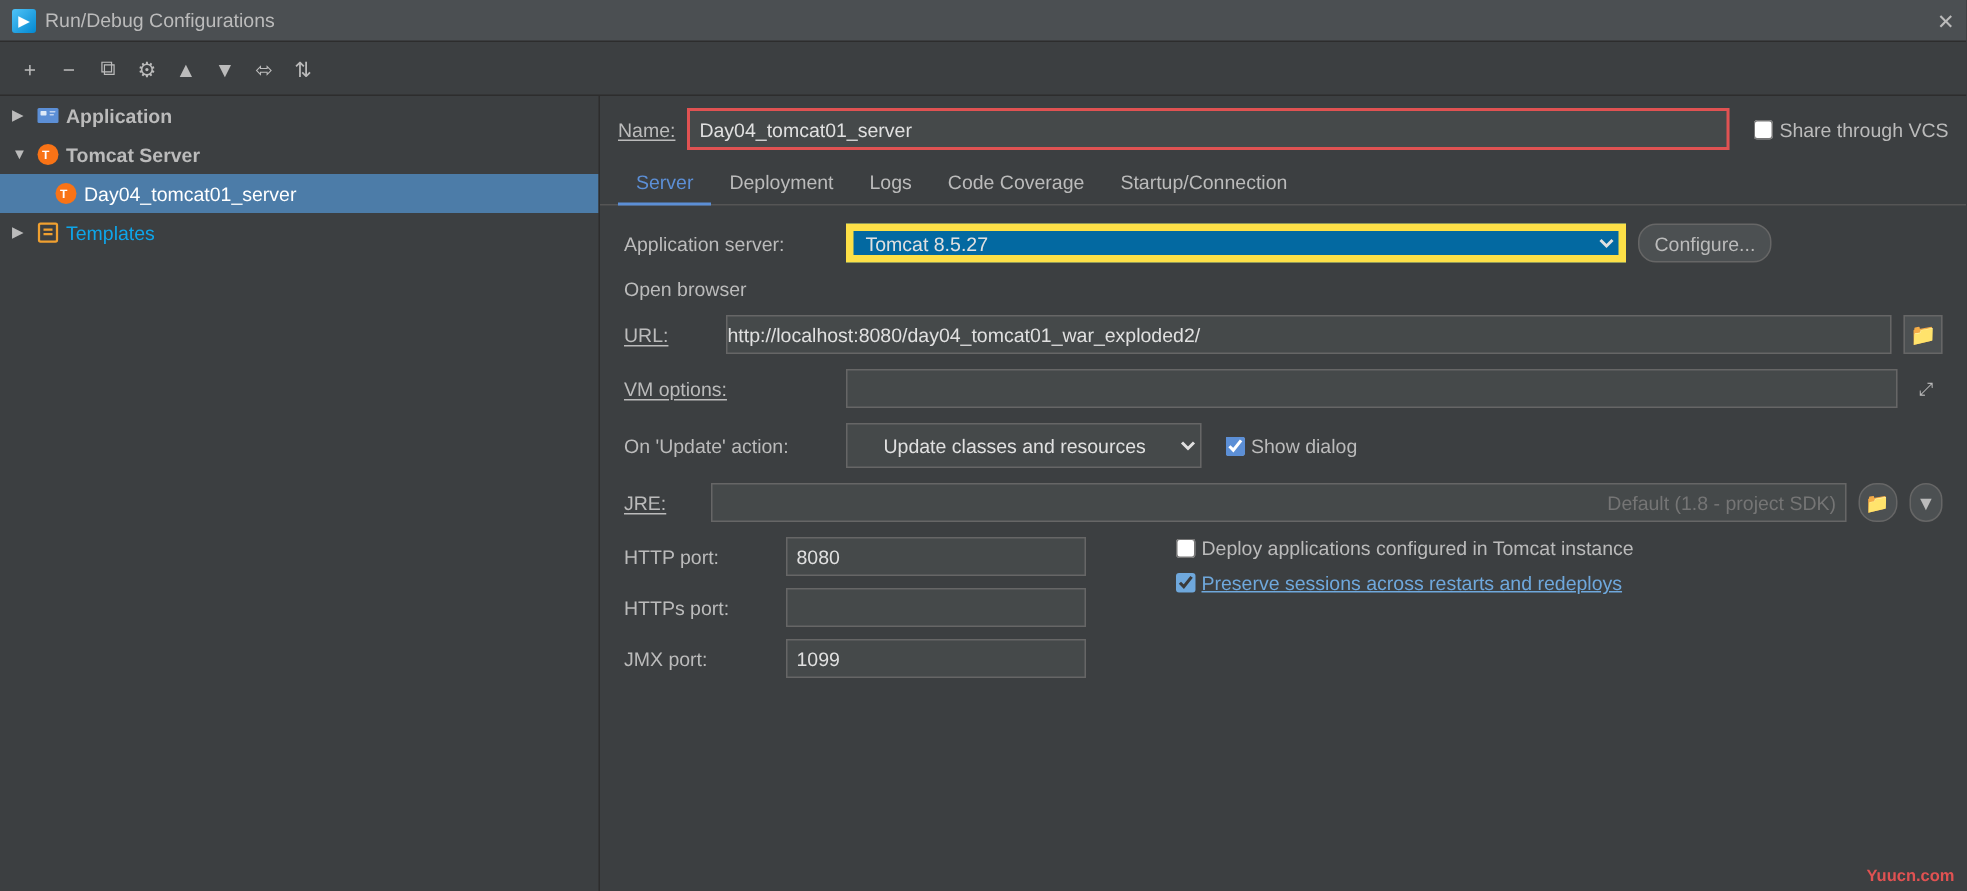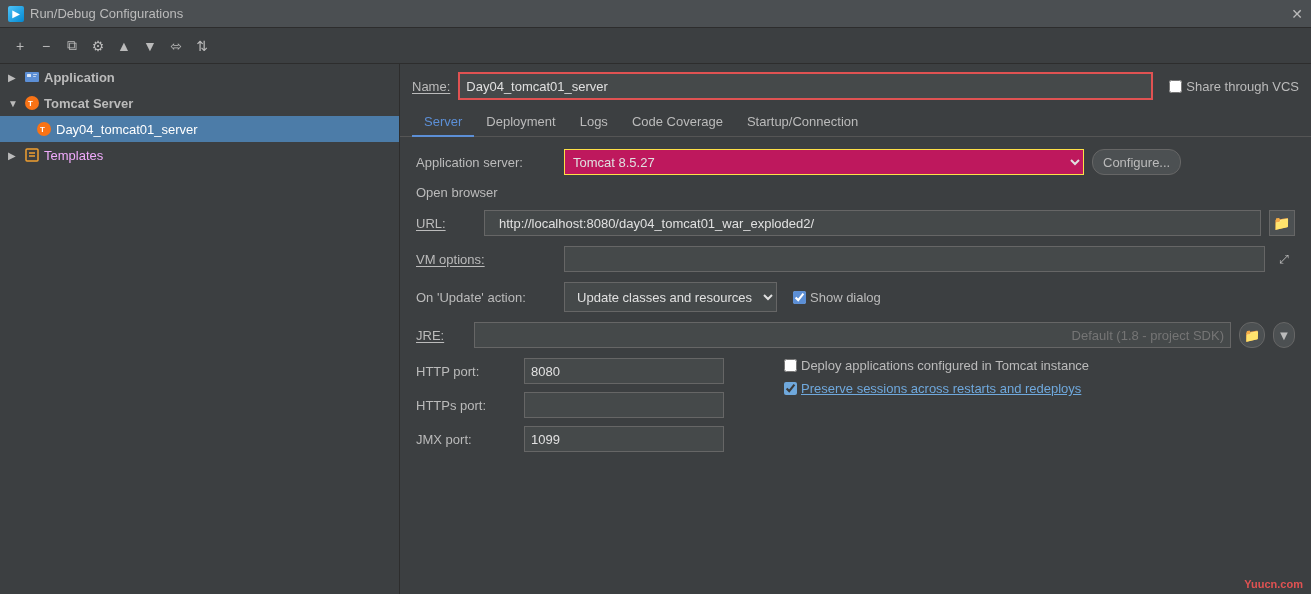--- a/index.html
+++ b/index.html
@@ -194,22 +194,22 @@
     }
     .form-label {
       color: #bbb;
       font-size: 13px;
       min-width: 140px;
       flex-shrink: 0;
     }
     .form-label.underline { text-decoration: underline; text-underline-offset: 2px; }
     .form-select {
       height: 26px;
-      background: #be185d;
-      border: 1px solid #fde047;
+      background: #0369a1;
+      border: 5px solid #fde047;
       color: #e0e0e0;
       font-size: 13px;
       padding: 0 4px;
       cursor: pointer;
     }
     .btn {
       height: 26px;
       background: #4c5052;
       border: 1px solid #666;
       color: #bbb;
@@ -234,21 +234,21 @@
       gap: 8px;
       margin-bottom: 10px;
     }
     .url-input {
       flex: 1;
       height: 26px;
       background: #45494a;
       border: 1px solid #666;
       color: #e0e0e0;
       font-size: 13px;
-      padding: 0 14px;
+      padding: 0 0;
     }
     .url-browse-btn {
       width: 26px;
       height: 26px;
       background: #4c5052;
       border: 1px solid #666;
       color: #bbb;
       display: flex;
       align-items: center;
       justify-content: center;
@@ -284,23 +284,22 @@
       align-items: center;
       gap: 8px;
       margin-bottom: 10px;
     }
     .update-select {
       height: 30px;
       background: #45494a;
       border: 1px solid #666;
       color: #e0e0e0;
       font-size: 13px;
-      padding: 0 8px;
+      padding: 0 20px;
       min-width: 200px;
-      text-align: center;
     }
     .jre-row {
       display: flex;
       align-items: center;
       gap: 8px;
       margin-bottom: 10px;
     }
     .jre-input {
       flex: 1;
       height: 26px;
@@ -441,21 +440,21 @@
 
       <div class="tree-item">
         <span class="tree-arrow">▶</span>
         <span class="tree-icon">
           <svg width="16" height="16" viewBox="0 0 16 16">
             <rect x="2" y="2" width="12" height="12" rx="1" fill="none" stroke="#f0a030" stroke-width="1.5"></rect>
             <line x1="5" y1="6" x2="11" y2="6" stroke="#f0a030" stroke-width="1.5"></line>
             <line x1="5" y1="9" x2="11" y2="9" stroke="#f0a030" stroke-width="1.5"></line>
           </svg>
         </span>
-        <span class="tree-label" style="color:#f0abfc;">Templates</span>
+        <span class="tree-label" style="color:#0ea5e9;">Templates</span>
       </div>
     </div>
 
     <div class="right-panel">
 
       <div class="name-row">
         <span class="name-label">Name:</span>
         <input class="name-input" type="text" value="Day04_tomcat01_server" style="">
         <div class="share-row">
           <label class="checkbox-label">

